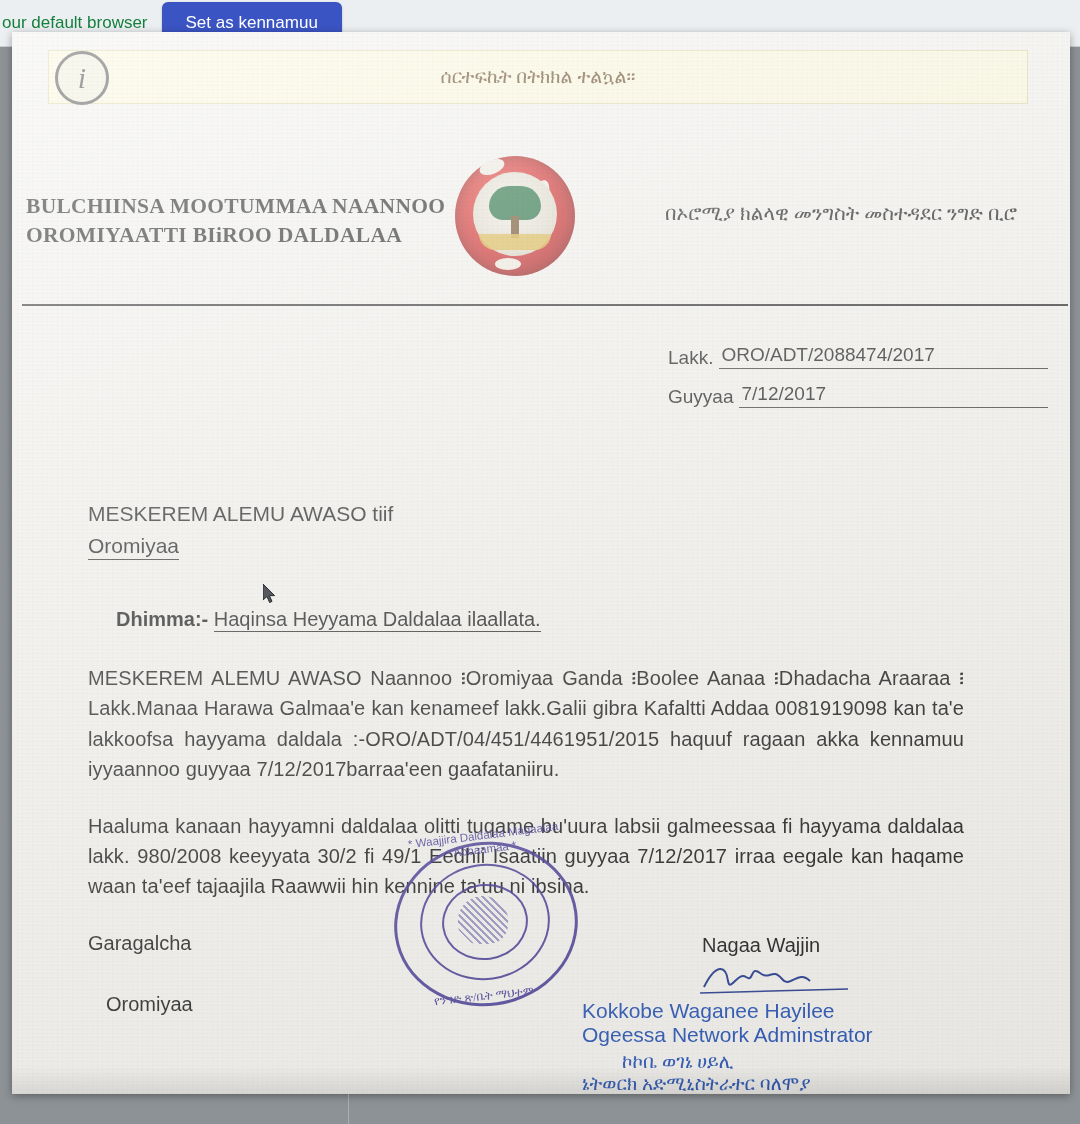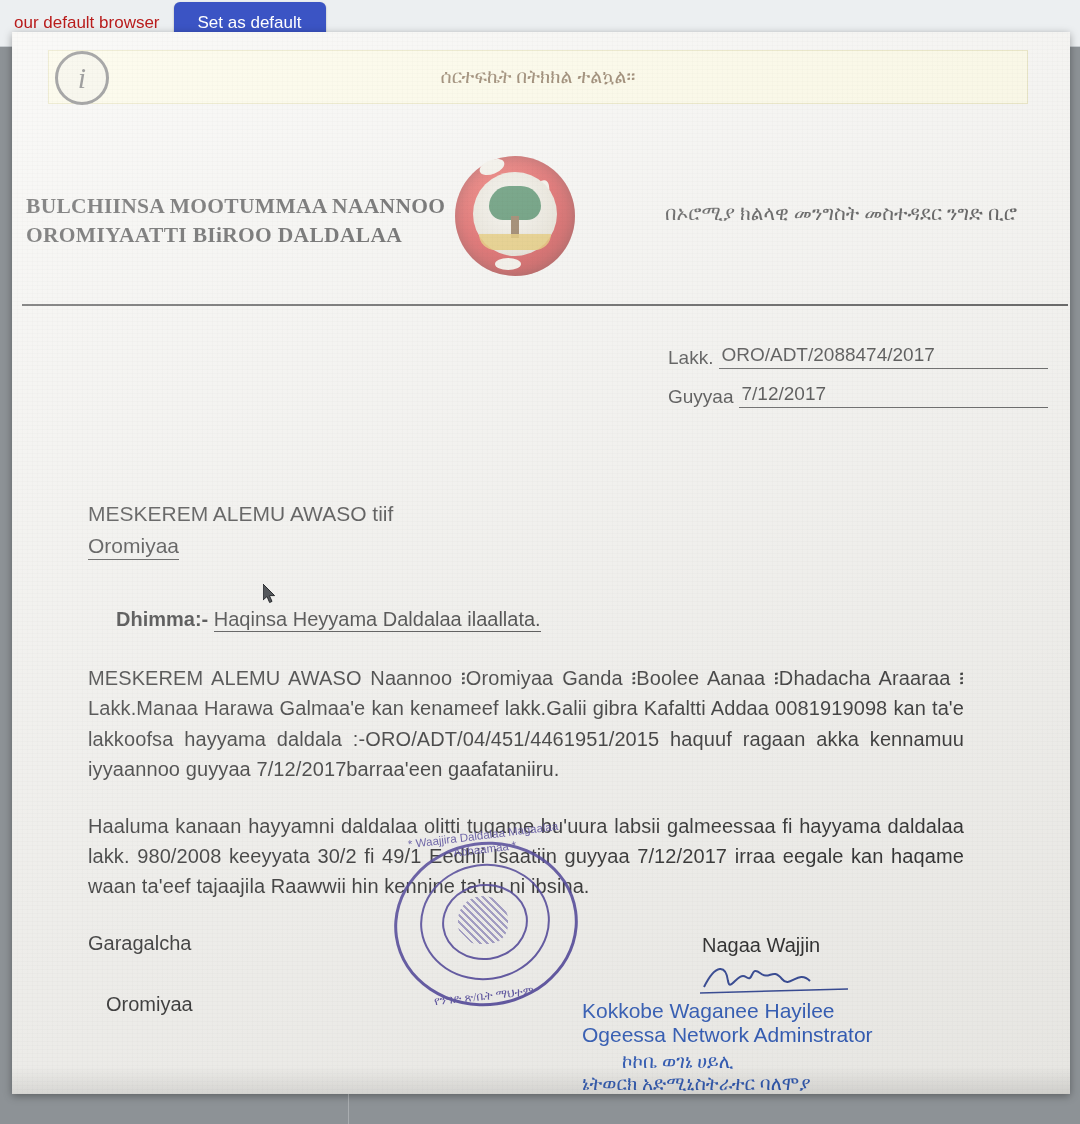--- a/index.html
+++ b/index.html
@@ -22,23 +22,23 @@
     width: 1080px;
     height: 46px;
     background: #eceff1;
     border-bottom: 1px solid #c9ced2;
     display: flex;
     align-items: center;
     overflow: hidden;
   }
   #browser-banner .banner-text {
     font-size: 17px;
-    color: #b91c1c;
+    color: #15803d;
     margin-left: 0px;
-    padding-left: 14px;
+    padding-left: 2px;
     white-space: nowrap;
   }
   #set-default-btn {
     margin-left: 14px;
     background: #3b54c4;
     color: #ffffff;
     font-size: 17px;
     padding: 11px 24px;
     border-radius: 6px;
     border: none;
@@ -414,21 +414,21 @@
     width: 1px;
     height: 30px;
     background: rgba(255,255,255,.25);
   }
 </style>
 </head>
 <body>
 
 <div id="browser-banner">
   <span class="banner-text">our default browser</span>
-  <button id="set-default-btn">Set as default</button>
+  <button id="set-default-btn">Set as kennamuu</button>
 </div>
 
 <div id="paper">
 
   <div id="info-bar">
     <div id="info-icon">i</div>
     <div id="info-text">ሰርተፍኬት በትክክል ተልኳል።</div>
   </div>
 
   <div id="letterhead">

